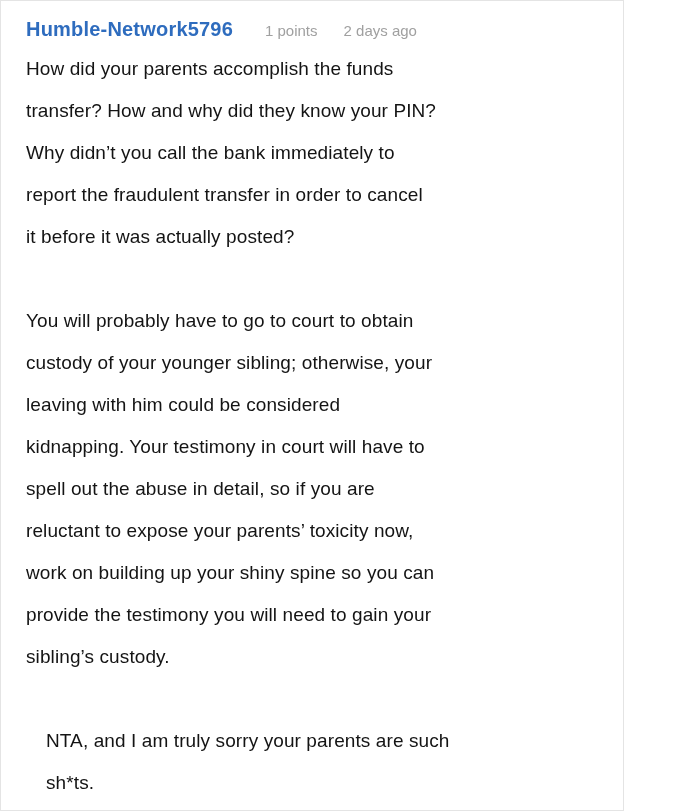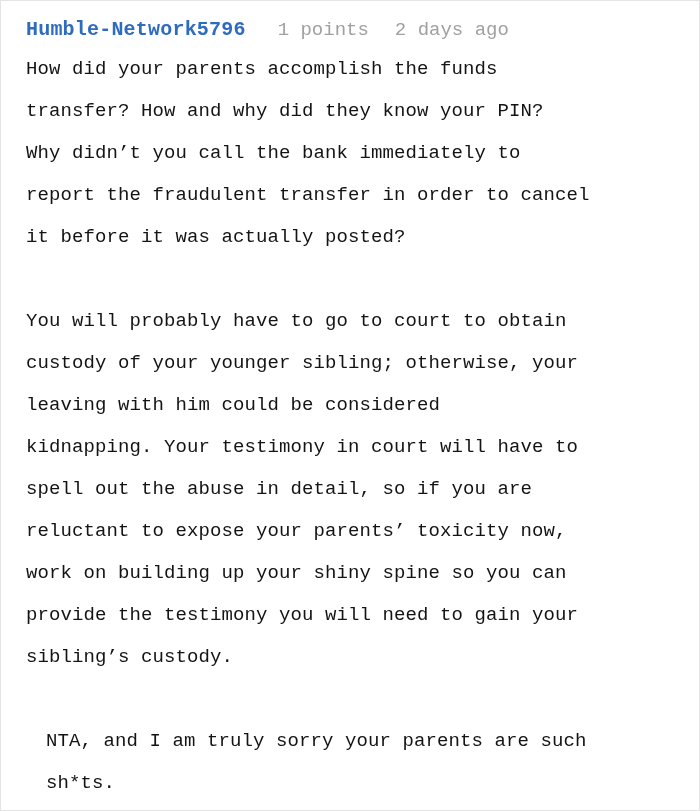--- a/index.html
+++ b/index.html
@@ -8,44 +8,43 @@
     --c-text: #141414;
     --c-border: #e4e4e4;
     --c-bg: #ffffff;
   }
   * { margin: 0; padding: 0; box-sizing: border-box; }
   html, body {
     background: #fff;
     font-family: "Liberation Sans", sans-serif;
   }
   .comment-card {
-    width: 700px;
+    width: 624px;
     height: 811px;
     background: var(--c-bg);
     border: 1px solid var(--c-border);
     padding: 17px 20px 0 25px;
     overflow: hidden;
-    font-family: Liberation Mono, monospace;
   }
   .comment-header {
     display: flex;
     align-items: baseline;
     white-space: nowrap;
   }
   .username {
     color: var(--c-username);
     font-size: 20px;
     font-weight: bold;
     text-decoration: none;
     cursor: pointer;
     letter-spacing: 0.2px;
   }
   .meta {
     color: var(--c-meta);
-    font-size: 19px;
+    font-size: 15px;
   }
   .meta.points { margin-left: 32px; }
   .meta.timestamp { margin-left: 26px; text-align: right; }
   .comment-body {
     margin-top: 7px;
     color: var(--c-text);
     font-size: 19px;
     line-height: 42px;
     letter-spacing: 0.1px;
   }

